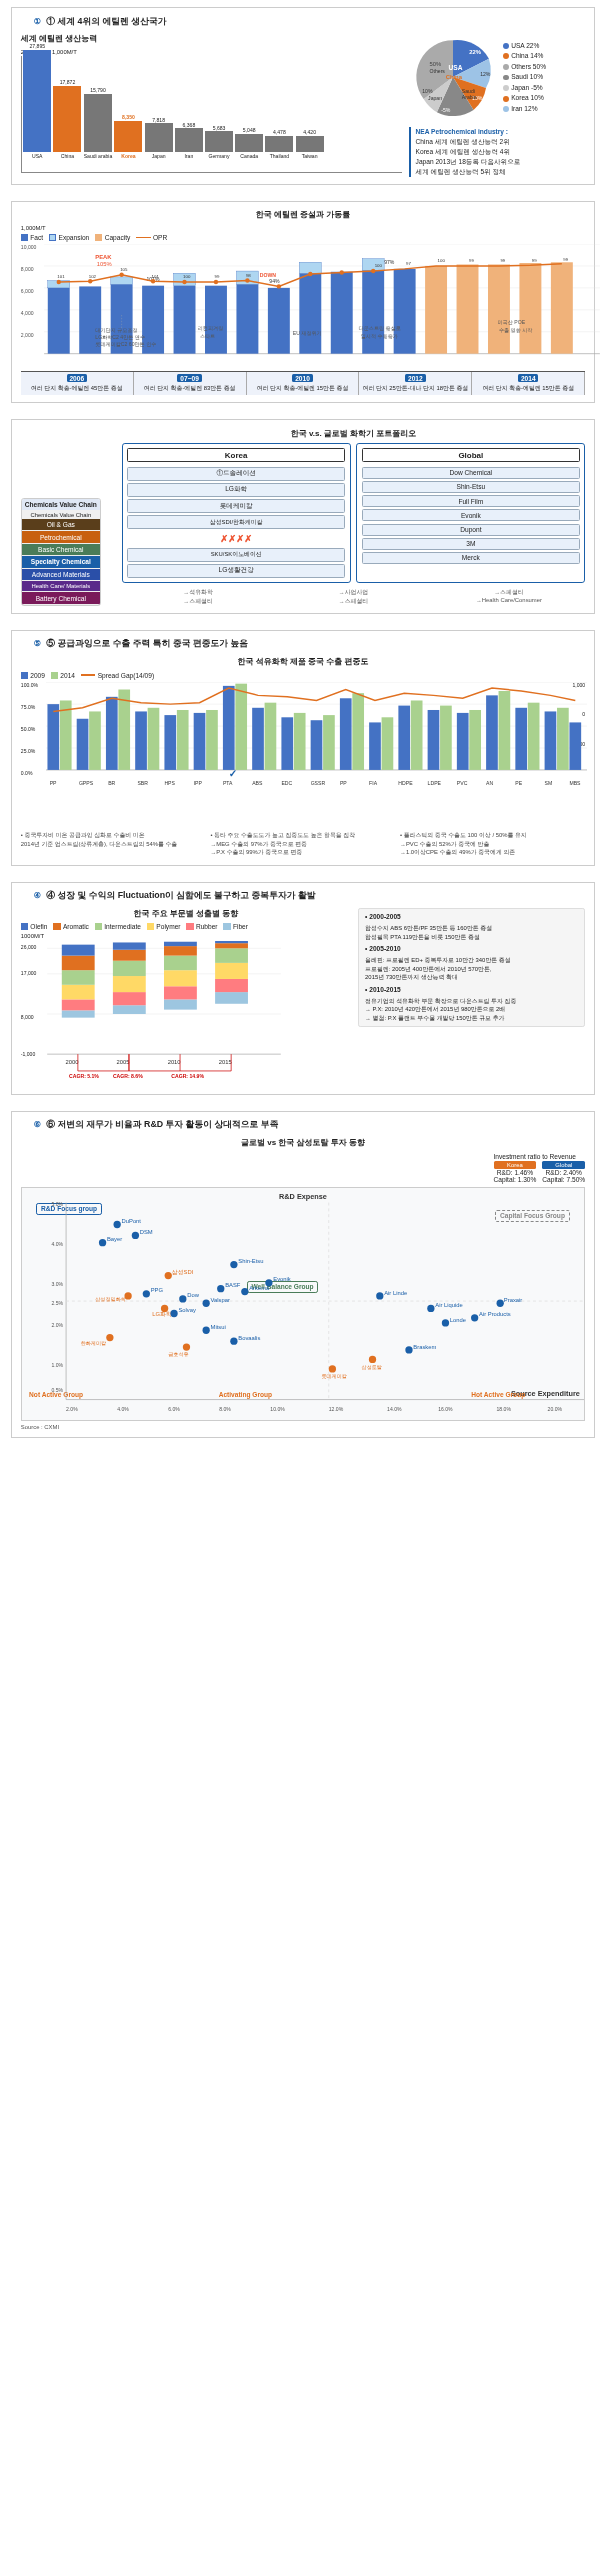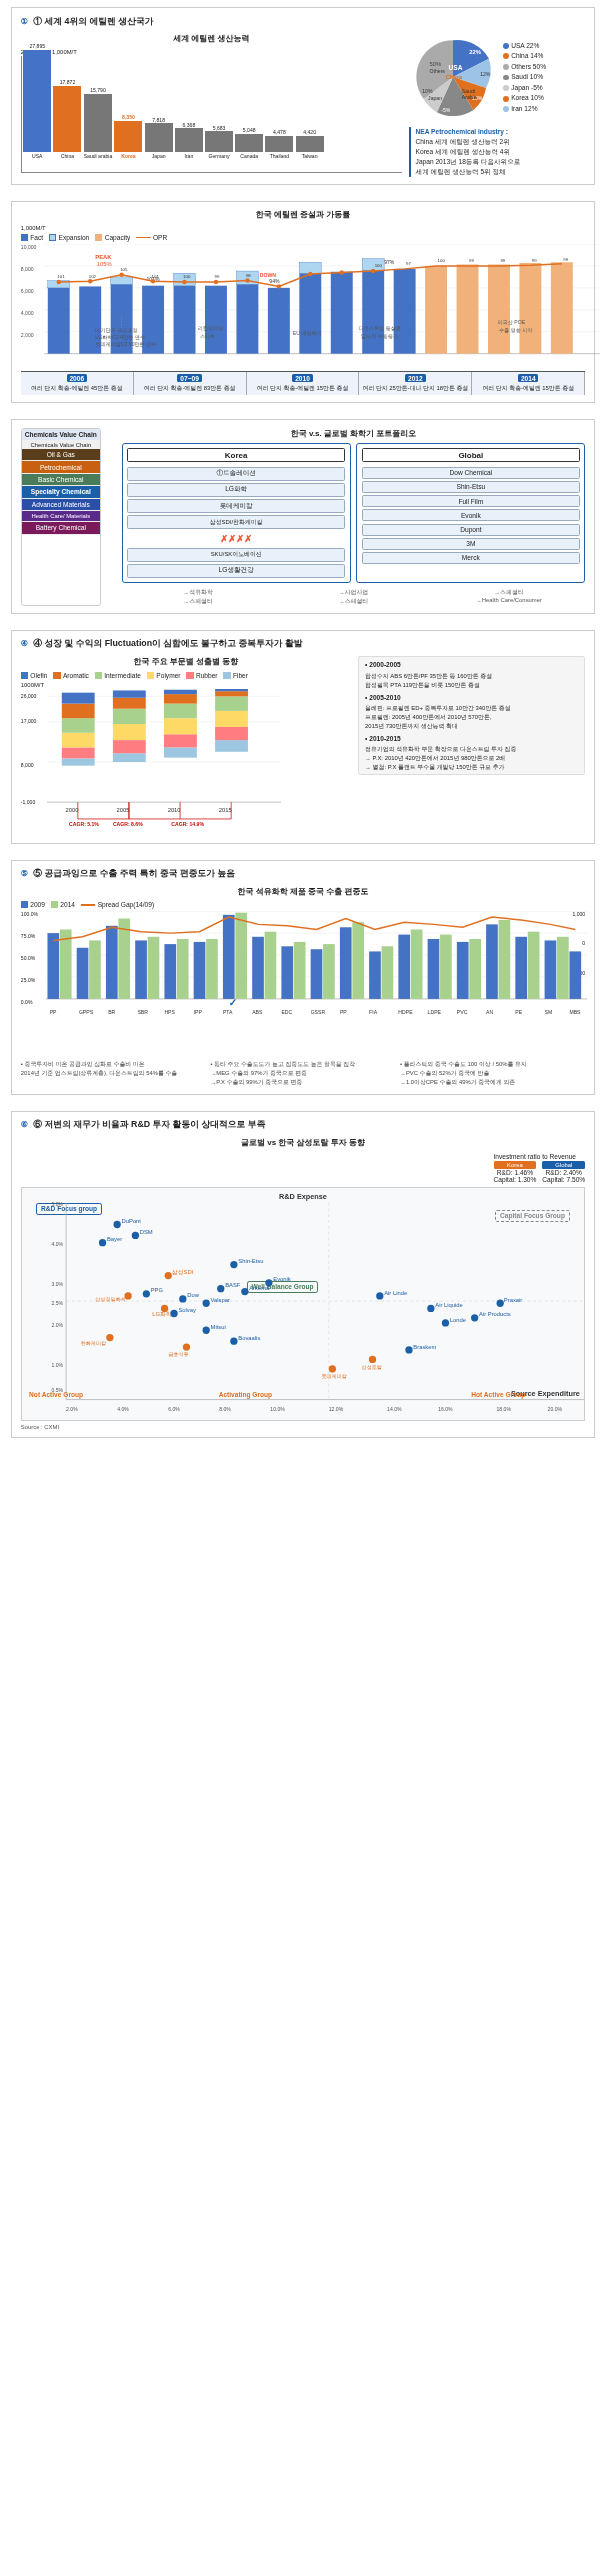--- a/index.html
+++ b/index.html
@@ -18,26 +18,26 @@
       margin-bottom: 16px;
       border: 0.7px solid #ccc;
       padding: 7.3px 8.8px;
       background: #fff;
     }
     .section-title {
       font-size: 8.8px;
       font-weight: bold;
       margin-bottom: 5.9px;
       color: #222;
+      margin-left: 13px;
     }
     
     .s1-container { display: flex; gap: 7.3px; }
     .s1-bar-chart { flex: 1; }
     .s1-bar-chart-title {
-      text-align: center;
       font-size: 8px;
       font-weight: bold;
       margin-bottom: 4.4px;
     }
     .s1-right { display: flex; gap: 5.9px; flex-direction: column; width: 176px; }
     .s1-pie-area {
       display: flex;
       gap: 5.9px;
       align-items: center;
     }
@@ -48,21 +48,21 @@
     .s1-legend-item { display: flex; align-items: center; gap: 2.2px; }
     .legend-dot { width: 5.9px; height: 5.9px; border-radius: 50%; display: inline-block; }
     .s1-note {
       font-size: 6.6px;
       line-height: 1.5;
       border-left: 2.2px solid #1a5fa8;
       padding-left: 4.4px;
     }
 
     
-    .s3-container { display: flex; gap: 21px; }
+    .s3-container { display: flex; gap: 21px; align-items: flex-end; }
     .s3-left {
       width: 80px;
       border: 0.7px solid #ccc;
       border-radius: 2.9px;
       overflow: hidden;
     }
     .s3-chain-title {
       background: #e0e8f5;
       text-align: center;
       font-size: 6.6px;
@@ -539,20 +539,161 @@
           <div style="flex:1;text-align:center;">→석유화학<br>→스페셜티</div>
           <div style="flex:1;text-align:center;">→사업사업<br>→스페셜티</div>
           <div style="flex:1;text-align:center;">→스페셜티<br>→Health Care/Consumer</div>
         </div>
       </div>
     </div>
   </div>
 
   <div class="section">
     <div class="section-title">
+      <span class="section-num">⑤</span>
+      <span>⑤ 공급과잉으로 수출 주력 특히 중국 편중도가 높음</span>
+    </div>
+    <div class="chart-title-center">한국 석유화학 제품 중국 수출 편중도</div>
+
+    <div style="display:flex;gap:5.9px;align-items:center;margin-bottom:2.9px;font-size:6.6px;">
+      <div class="legend-item">
+          <span class="legend-sq" style="background:#4472C4;"></span>
+          <span>2009</span>
+        </div>
+      <div class="legend-item">
+          <span class="legend-sq" style="background:#A9D18E;"></span>
+          <span>2014</span>
+        </div>
+      <div class="legend-item">
+          <span class="legend-line" style="background:#E07020;"></span>
+          <span>Spread Gap(14/09)</span>
+        </div>
+    </div>
+
+    <div style="position:relative;height:146px;">
+
+      <div style="position:absolute;left:0;top:0;font-size:5.1px;">100.0%</div>
+      <div style="position:absolute;left:0;top:22px;font-size:5.1px;">75.0%</div>
+      <div style="position:absolute;left:0;top:44px;font-size:5.1px;">50.0%</div>
+      <div style="position:absolute;left:0;top:66px;font-size:5.1px;">25.0%</div>
+      <div style="position:absolute;left:0;top:88px;font-size:5.1px;">0.0%</div>
+
+      <div style="position:absolute;right:0;top:0;font-size:5.1px;">1,000</div>
+      <div style="position:absolute;right:0;top:29px;font-size:5.1px;">0</div>
+      <div style="position:absolute;right:0;top:59px;font-size:5.1px;">-1,000</div>
+      <svg width="541" height="132" style="position:absolute;left:25px;top:0;font-size:11px" viewBox="0 0 740 180">
+
+        <line x1="0" y1="0" x2="740" y2="0" stroke="#ddd" stroke-width="0.5"></line>
+        <line x1="0" y1="30" x2="740" y2="30" stroke="#ddd" stroke-width="0.5"></line>
+        <line x1="0" y1="60" x2="740" y2="60" stroke="#ddd" stroke-width="0.5"></line>
+        <line x1="0" y1="90" x2="740" y2="90" stroke="#ddd" stroke-width="0.5"></line>
+        <line x1="0" y1="120" x2="740" y2="120" stroke="#aaa" stroke-width="1"></line>
+
+        <rect x="2" y="30" width="16" height="90" fill="#4472C4"></rect>
+        <rect x="19" y="25" width="16" height="95" fill="#A9D18E"></rect>
+
+        <rect x="42" y="50" width="16" height="70" fill="#4472C4"></rect>
+        <rect x="59" y="40" width="16" height="80" fill="#A9D18E"></rect>
+
+        <rect x="82" y="20" width="16" height="100" fill="#4472C4"></rect>
+        <rect x="99" y="10" width="16" height="110" fill="#A9D18E"></rect>
+
+        <rect x="122" y="40" width="16" height="80" fill="#4472C4"></rect>
+        <rect x="139" y="35" width="16" height="85" fill="#A9D18E"></rect>
+
+        <rect x="162" y="45" width="16" height="75" fill="#4472C4"></rect>
+        <rect x="179" y="38" width="16" height="82" fill="#A9D18E"></rect>
+
+        <rect x="202" y="42" width="16" height="78" fill="#4472C4"></rect>
+        <rect x="219" y="38" width="16" height="82" fill="#A9D18E"></rect>
+
+        <rect x="242" y="5" width="16" height="115" fill="#4472C4"></rect>
+        <rect x="259" y="2" width="16" height="118" fill="#A9D18E"></rect>
+
+        <rect x="282" y="35" width="16" height="85" fill="#4472C4"></rect>
+        <rect x="299" y="28" width="16" height="92" fill="#A9D18E"></rect>
+
+        <rect x="322" y="48" width="16" height="72" fill="#4472C4"></rect>
+        <rect x="339" y="42" width="16" height="78" fill="#A9D18E"></rect>
+
+        <rect x="362" y="52" width="16" height="68" fill="#4472C4"></rect>
+        <rect x="379" y="45" width="16" height="75" fill="#A9D18E"></rect>
+
+        <rect x="402" y="22" width="16" height="98" fill="#4472C4"></rect>
+        <rect x="419" y="15" width="16" height="105" fill="#A9D18E"></rect>
+
+        <rect x="442" y="55" width="16" height="65" fill="#4472C4"></rect>
+        <rect x="459" y="48" width="16" height="72" fill="#A9D18E"></rect>
+
+        <rect x="482" y="32" width="16" height="88" fill="#4472C4"></rect>
+        <rect x="499" y="25" width="16" height="95" fill="#A9D18E"></rect>
+
+        <rect x="522" y="38" width="16" height="82" fill="#4472C4"></rect>
+        <rect x="539" y="32" width="16" height="88" fill="#A9D18E"></rect>
+
+        <rect x="562" y="42" width="16" height="78" fill="#4472C4"></rect>
+        <rect x="579" y="38" width="16" height="82" fill="#A9D18E"></rect>
+
+        <rect x="602" y="18" width="16" height="102" fill="#4472C4"></rect>
+        <rect x="619" y="12" width="16" height="108" fill="#A9D18E"></rect>
+
+        <rect x="642" y="35" width="16" height="85" fill="#4472C4"></rect>
+        <rect x="659" y="28" width="16" height="92" fill="#A9D18E"></rect>
+
+        <rect x="682" y="40" width="16" height="80" fill="#4472C4"></rect>
+        <rect x="699" y="35" width="16" height="85" fill="#A9D18E"></rect>
+
+        <rect x="716" y="55" width="16" height="65" fill="#4472C4"></rect>
+
+        <polyline points="10,40 50,35 90,22 130,28 170,30 210,28 250,8 290,18 330,20 370,25 410,10 450,25 490,15 530,18 570,22 610,8 650,12 690,18 724,25" fill="none" stroke="#E07020" stroke-width="2"></polyline>
+
+        <text x="250" y="130" font-size="14" fill="#1a5fa8" font-weight="bold">✓</text>
+
+        <text x="5" y="140" font-size="7" fill="#333">PP</text>
+        <text x="45" y="140" font-size="7" fill="#333">GPPS</text>
+        <text x="85" y="140" font-size="7" fill="#333">BR</text>
+        <text x="125" y="140" font-size="7" fill="#333">SBR</text>
+        <text x="162" y="140" font-size="7" fill="#333">HPS</text>
+        <text x="202" y="140" font-size="7" fill="#333">IPP</text>
+        <text x="242" y="140" font-size="7" fill="#333">PTA</text>
+        <text x="282" y="140" font-size="7" fill="#333">ABS</text>
+        <text x="322" y="140" font-size="7" fill="#333">EDC</text>
+        <text x="362" y="140" font-size="7" fill="#333">GSSR</text>
+        <text x="402" y="140" font-size="7" fill="#333">PP</text>
+        <text x="442" y="140" font-size="7" fill="#333">FIA</text>
+        <text x="482" y="140" font-size="7" fill="#333">HDPE</text>
+        <text x="522" y="140" font-size="7" fill="#333">LDPE</text>
+        <text x="562" y="140" font-size="7" fill="#333">PVC</text>
+        <text x="602" y="140" font-size="7" fill="#333">AN</text>
+        <text x="642" y="140" font-size="7" fill="#333">PE</text>
+        <text x="682" y="140" font-size="7" fill="#333">SM</text>
+        <text x="716" y="140" font-size="7" fill="#333">MBS</text>
+      </svg>
+    </div>
+
+    <div style="display:flex;gap:4.4px;margin-top:2.9px;">
+      <div style="flex:1;font-size:5.9px;line-height:1.5;color:#444;">
+        • 중국투자비 미온 공급과잉 심화로 수출비 미온<br>
+        2014년 기준 업스트림(상류계층), 다운스트림의 54%를 수출
+      </div>
+      <div style="flex:1;font-size:5.9px;line-height:1.5;color:#444;">
+        • 동타 주요 수출도도가 높고 집중도도 높은 항목을 집착<br>
+        →MEG 수출의 97%가 중국으로 편중<br>
+        →P.X 수출의 99%가 중국으로 편중
+      </div>
+      <div style="flex:1;font-size:5.9px;line-height:1.5;color:#444;">
+        • 플라스틱의 중국 수출도 100 이상 / 50%를 유지<br>
+        →PVC 수출의 52%가 중국에 반출<br>
+        →1.0이상CPE 수출의 49%가 중국에게 의존
+      </div>
+    </div>
+  </div>
+
+  <div class="section">
+    <div class="section-title">
       <span class="section-num">④</span>
       <span>④ 성장 및 수익의 Fluctuation이 심함에도 불구하고 중복투자가 활발</span>
     </div>
     <div style="display:flex;gap:7.3px;">
 
       <div style="flex:1;">
         <div class="chart-title-center">한국 주요 부문별 성출별 동향</div>
         <div class="legend-row">
           <div class="legend-item">
               <span class="legend-sq" style="background:#4472C4;"></span>
@@ -649,161 +790,20 @@
           <div style="font-size:5.9px;line-height:1.5;">올레핀: 프로필렌 ED+ 중복투자로 10만간 340만톤 증설<br>프로필렌: 2005년 400만톤에서 2010년 570만톤,<br>2015년 730만톤까지 생산능력 확대</div>
           <div style="font-weight:bold;font-size:6.6px;margin:2.9px 0 1.5px;">• 2010-2015</div>
           <div style="font-size:5.9px;line-height:1.5;">정유기업의 석유화학 부문 확장으로 다운스트림 투자 집중<br>→ P.X: 2010년 420만톤에서 2015년 980만톤으로 2배<br>→ 별첨: P.X 플랜트 부수물 개발당 150만톤 규모 추가</div>
         </div>
       </div>
     </div>
   </div>
 
   <div class="section">
     <div class="section-title">
-      <span class="section-num">⑤</span>
-      <span>⑤ 공급과잉으로 수출 주력 특히 중국 편중도가 높음</span>
-    </div>
-    <div class="chart-title-center">한국 석유화학 제품 중국 수출 편중도</div>
-
-    <div style="display:flex;gap:5.9px;align-items:center;margin-bottom:2.9px;font-size:6.6px;">
-      <div class="legend-item">
-          <span class="legend-sq" style="background:#4472C4;"></span>
-          <span>2009</span>
-        </div>
-      <div class="legend-item">
-          <span class="legend-sq" style="background:#A9D18E;"></span>
-          <span>2014</span>
-        </div>
-      <div class="legend-item">
-          <span class="legend-line" style="background:#E07020;"></span>
-          <span>Spread Gap(14/09)</span>
-        </div>
-    </div>
-
-    <div style="position:relative;height:146px;">
-
-      <div style="position:absolute;left:0;top:0;font-size:5.1px;">100.0%</div>
-      <div style="position:absolute;left:0;top:22px;font-size:5.1px;">75.0%</div>
-      <div style="position:absolute;left:0;top:44px;font-size:5.1px;">50.0%</div>
-      <div style="position:absolute;left:0;top:66px;font-size:5.1px;">25.0%</div>
-      <div style="position:absolute;left:0;top:88px;font-size:5.1px;">0.0%</div>
-
-      <div style="position:absolute;right:0;top:0;font-size:5.1px;">1,000</div>
-      <div style="position:absolute;right:0;top:29px;font-size:5.1px;">0</div>
-      <div style="position:absolute;right:0;top:59px;font-size:5.1px;">-1,000</div>
-      <svg width="541" height="132" style="position:absolute;left:25px;top:0;font-size:11px" viewBox="0 0 740 180">
-
-        <line x1="0" y1="0" x2="740" y2="0" stroke="#ddd" stroke-width="0.5"></line>
-        <line x1="0" y1="30" x2="740" y2="30" stroke="#ddd" stroke-width="0.5"></line>
-        <line x1="0" y1="60" x2="740" y2="60" stroke="#ddd" stroke-width="0.5"></line>
-        <line x1="0" y1="90" x2="740" y2="90" stroke="#ddd" stroke-width="0.5"></line>
-        <line x1="0" y1="120" x2="740" y2="120" stroke="#aaa" stroke-width="1"></line>
-
-        <rect x="2" y="30" width="16" height="90" fill="#4472C4"></rect>
-        <rect x="19" y="25" width="16" height="95" fill="#A9D18E"></rect>
-
-        <rect x="42" y="50" width="16" height="70" fill="#4472C4"></rect>
-        <rect x="59" y="40" width="16" height="80" fill="#A9D18E"></rect>
-
-        <rect x="82" y="20" width="16" height="100" fill="#4472C4"></rect>
-        <rect x="99" y="10" width="16" height="110" fill="#A9D18E"></rect>
-
-        <rect x="122" y="40" width="16" height="80" fill="#4472C4"></rect>
-        <rect x="139" y="35" width="16" height="85" fill="#A9D18E"></rect>
-
-        <rect x="162" y="45" width="16" height="75" fill="#4472C4"></rect>
-        <rect x="179" y="38" width="16" height="82" fill="#A9D18E"></rect>
-
-        <rect x="202" y="42" width="16" height="78" fill="#4472C4"></rect>
-        <rect x="219" y="38" width="16" height="82" fill="#A9D18E"></rect>
-
-        <rect x="242" y="5" width="16" height="115" fill="#4472C4"></rect>
-        <rect x="259" y="2" width="16" height="118" fill="#A9D18E"></rect>
-
-        <rect x="282" y="35" width="16" height="85" fill="#4472C4"></rect>
-        <rect x="299" y="28" width="16" height="92" fill="#A9D18E"></rect>
-
-        <rect x="322" y="48" width="16" height="72" fill="#4472C4"></rect>
-        <rect x="339" y="42" width="16" height="78" fill="#A9D18E"></rect>
-
-        <rect x="362" y="52" width="16" height="68" fill="#4472C4"></rect>
-        <rect x="379" y="45" width="16" height="75" fill="#A9D18E"></rect>
-
-        <rect x="402" y="22" width="16" height="98" fill="#4472C4"></rect>
-        <rect x="419" y="15" width="16" height="105" fill="#A9D18E"></rect>
-
-        <rect x="442" y="55" width="16" height="65" fill="#4472C4"></rect>
-        <rect x="459" y="48" width="16" height="72" fill="#A9D18E"></rect>
-
-        <rect x="482" y="32" width="16" height="88" fill="#4472C4"></rect>
-        <rect x="499" y="25" width="16" height="95" fill="#A9D18E"></rect>
-
-        <rect x="522" y="38" width="16" height="82" fill="#4472C4"></rect>
-        <rect x="539" y="32" width="16" height="88" fill="#A9D18E"></rect>
-
-        <rect x="562" y="42" width="16" height="78" fill="#4472C4"></rect>
-        <rect x="579" y="38" width="16" height="82" fill="#A9D18E"></rect>
-
-        <rect x="602" y="18" width="16" height="102" fill="#4472C4"></rect>
-        <rect x="619" y="12" width="16" height="108" fill="#A9D18E"></rect>
-
-        <rect x="642" y="35" width="16" height="85" fill="#4472C4"></rect>
-        <rect x="659" y="28" width="16" height="92" fill="#A9D18E"></rect>
-
-        <rect x="682" y="40" width="16" height="80" fill="#4472C4"></rect>
-        <rect x="699" y="35" width="16" height="85" fill="#A9D18E"></rect>
-
-        <rect x="716" y="55" width="16" height="65" fill="#4472C4"></rect>
-
-        <polyline points="10,40 50,35 90,22 130,28 170,30 210,28 250,8 290,18 330,20 370,25 410,10 450,25 490,15 530,18 570,22 610,8 650,12 690,18 724,25" fill="none" stroke="#E07020" stroke-width="2"></polyline>
-
-        <text x="250" y="130" font-size="14" fill="#1a5fa8" font-weight="bold">✓</text>
-
-        <text x="5" y="140" font-size="7" fill="#333">PP</text>
-        <text x="45" y="140" font-size="7" fill="#333">GPPS</text>
-        <text x="85" y="140" font-size="7" fill="#333">BR</text>
-        <text x="125" y="140" font-size="7" fill="#333">SBR</text>
-        <text x="162" y="140" font-size="7" fill="#333">HPS</text>
-        <text x="202" y="140" font-size="7" fill="#333">IPP</text>
-        <text x="242" y="140" font-size="7" fill="#333">PTA</text>
-        <text x="282" y="140" font-size="7" fill="#333">ABS</text>
-        <text x="322" y="140" font-size="7" fill="#333">EDC</text>
-        <text x="362" y="140" font-size="7" fill="#333">GSSR</text>
-        <text x="402" y="140" font-size="7" fill="#333">PP</text>
-        <text x="442" y="140" font-size="7" fill="#333">FIA</text>
-        <text x="482" y="140" font-size="7" fill="#333">HDPE</text>
-        <text x="522" y="140" font-size="7" fill="#333">LDPE</text>
-        <text x="562" y="140" font-size="7" fill="#333">PVC</text>
-        <text x="602" y="140" font-size="7" fill="#333">AN</text>
-        <text x="642" y="140" font-size="7" fill="#333">PE</text>
-        <text x="682" y="140" font-size="7" fill="#333">SM</text>
-        <text x="716" y="140" font-size="7" fill="#333">MBS</text>
-      </svg>
-    </div>
-
-    <div style="display:flex;gap:4.4px;margin-top:2.9px;">
-      <div style="flex:1;font-size:5.9px;line-height:1.5;color:#444;">
-        • 중국투자비 미온 공급과잉 심화로 수출비 미온<br>
-        2014년 기준 업스트림(상류계층), 다운스트림의 54%를 수출
-      </div>
-      <div style="flex:1;font-size:5.9px;line-height:1.5;color:#444;">
-        • 동타 주요 수출도도가 높고 집중도도 높은 항목을 집착<br>
-        →MEG 수출의 97%가 중국으로 편중<br>
-        →P.X 수출의 99%가 중국으로 편중
-      </div>
-      <div style="flex:1;font-size:5.9px;line-height:1.5;color:#444;">
-        • 플라스틱의 중국 수출도 100 이상 / 50%를 유지<br>
-        →PVC 수출의 52%가 중국에 반출<br>
-        →1.0이상CPE 수출의 49%가 중국에게 의존
-      </div>
-    </div>
-  </div>
-
-  <div class="section">
-    <div class="section-title">
       <span class="section-num">⑥</span>
       <span>⑥ 저변의 재무가 비율과 R&amp;D 투자 활동이 상대적으로 부족</span>
     </div>
     <div class="chart-title-center">글로벌 vs 한국 삼성토탈 투자 동향</div>
 
     <div style="display:flex;justify-content:flex-end;gap:14.6px;margin-bottom:4.4px;font-size:6.6px;">
       <div>
         <span>Investment ratio to Revenue</span>
         <div style="display:flex;gap:5.9px;margin-top:1.5px;">
           <div style="text-align:center;">

